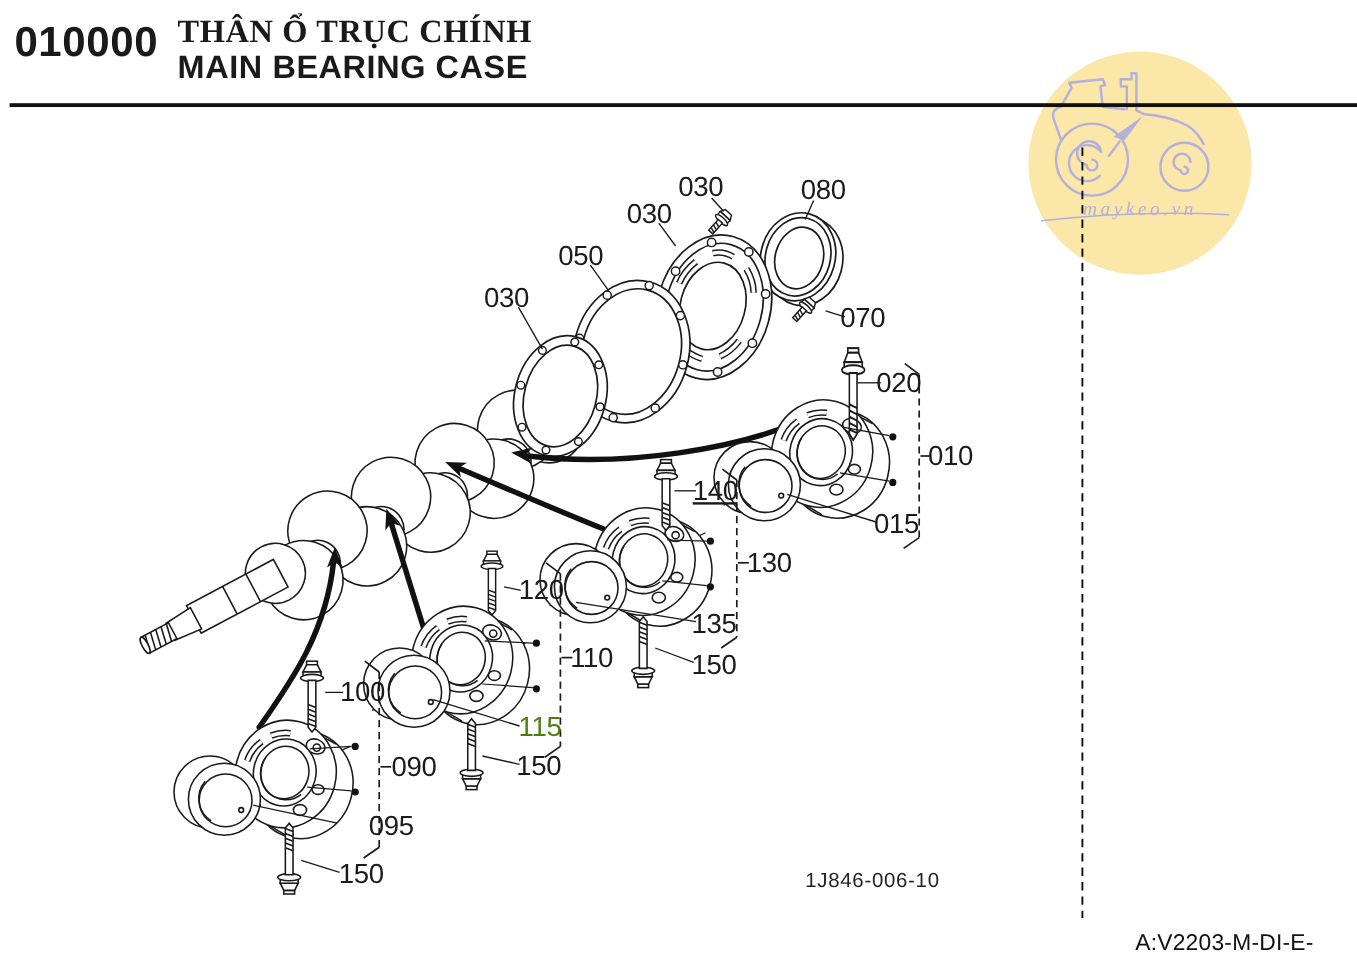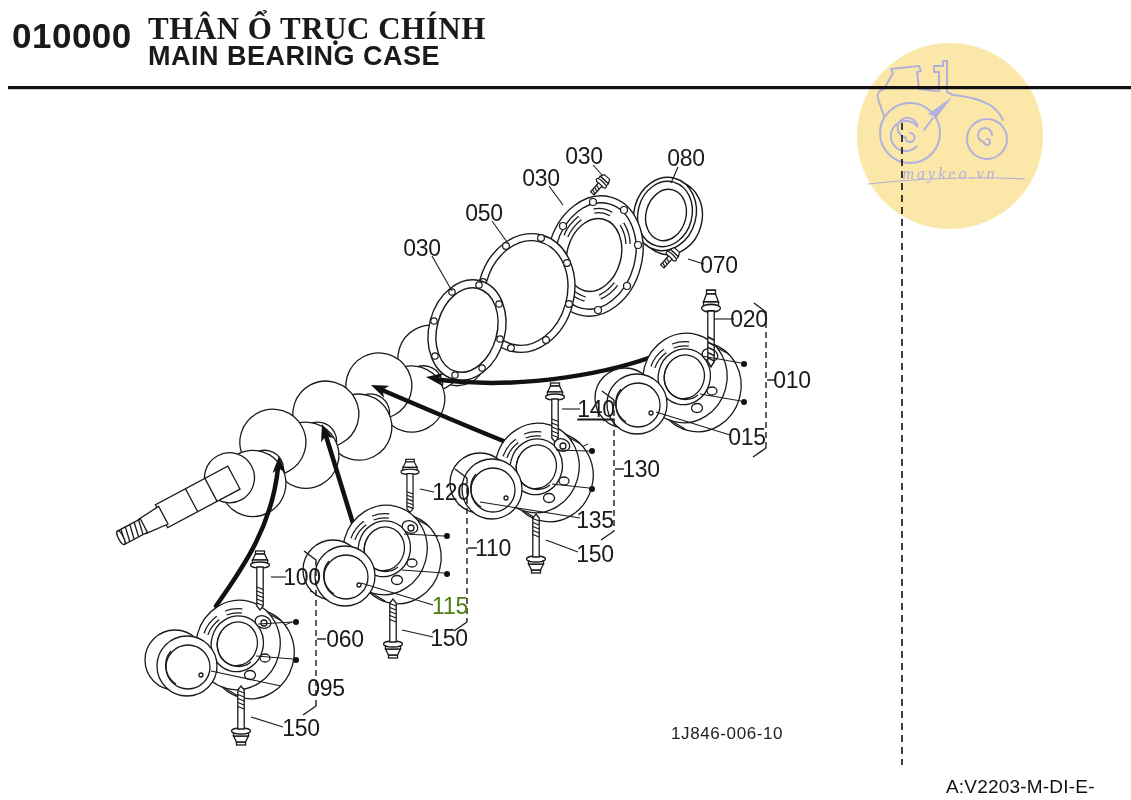--- a/index.html
+++ b/index.html
@@ -1,21 +1,21 @@
 <!DOCTYPE html>
 <html><head>
 <meta charset="utf-8">
 <style>
   html,body{margin:0;padding:0;background:#fff;}
   .page{position:relative;width:1131px;height:800px;background:#fff;overflow:hidden;
         font-family:"Liberation Sans",sans-serif;color:#1a1a1a;}
   .abs{position:absolute;}
   svg.diagram{position:absolute;left:0;top:0;}
   .code{left:12px;top:16px;font-size:35px;font-weight:700;letter-spacing:0.5px;}
-  .title-vi{left:148px;top:11px;font-size:31px;font-weight:700;font-family:"Liberation Serif",serif;letter-spacing:0.5px;}
+  .title-vi{left:148px;top:11px;font-size:27px;font-weight:700;font-family:"Liberation Serif",serif;letter-spacing:0.5px;}
   .title-en{left:148px;top:41px;font-size:27px;font-weight:700;letter-spacing:0.5px;}
   #callouts .callout{position:absolute;transform:translate(-50%,-50%);font-size:23px;
         color:#1a1a1a;line-height:1;white-space:nowrap;letter-spacing:-0.3px;}
   .dwg-no{left:671px;top:724px;font-size:17px;color:#222;letter-spacing:0.6px;}
   .model{left:946px;top:776px;font-size:19px;color:#111;letter-spacing:0.2px;}
   .wm-text{font-family:"Liberation Serif",serif;font-style:italic;font-size:16px;letter-spacing:3px;}
 </style>
 </head>
 <body>
 
@@ -325,20 +325,20 @@
       <div class="callout" style="left: 747px; top: 437px; color: rgb(26, 26, 26);">015</div>
       <div class="callout" style="left: 596px; top: 409px; color: rgb(26, 26, 26); text-decoration: underline;">140</div>
       <div class="callout" style="left: 641px; top: 469px; color: rgb(26, 26, 26);">130</div>
       <div class="callout" style="left: 595px; top: 520px; color: rgb(26, 26, 26);">135</div>
       <div class="callout" style="left: 595px; top: 554px; color: rgb(26, 26, 26);">150</div>
       <div class="callout" style="left: 451px; top: 492px; color: rgb(26, 26, 26);">120</div>
       <div class="callout" style="left: 493px; top: 548px; color: rgb(26, 26, 26);">110</div>
       <div class="callout" style="left: 450px; top: 606px; color: #4d7c0f;">115</div>
       <div class="callout" style="left: 449px; top: 638px; color: rgb(26, 26, 26);">150</div>
       <div class="callout" style="left: 302px; top: 577px; color: rgb(26, 26, 26);">100</div>
-      <div class="callout" style="left: 345px; top: 639px; color: rgb(26, 26, 26);">060</div>
+      <div class="callout" style="left: 345px; top: 639px; color: rgb(26, 26, 26);">090</div>
       <div class="callout" style="left: 298px; top: 688px; color: rgb(26, 26, 26); margin-left: 28px;">095</div>
       <div class="callout" style="left: 301px; top: 728px; color: rgb(26, 26, 26);">150</div>
     </div>
 
   <div class="abs dwg-no">1J846-006-10</div>
   <div class="abs model">A:V2203-M-DI-E-VN1</div>
 </div>
 
 </body></html>

